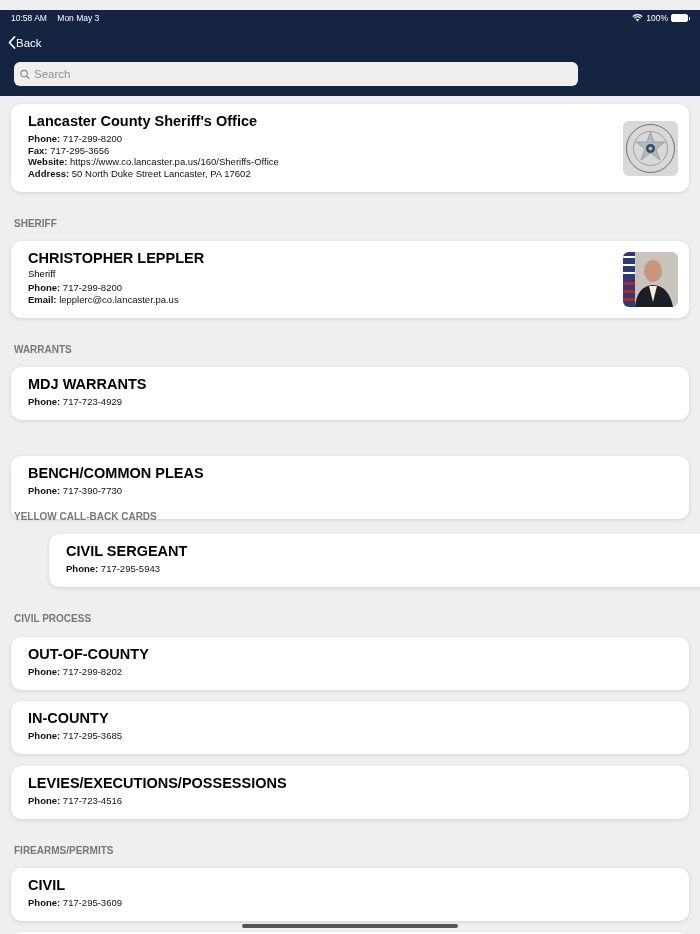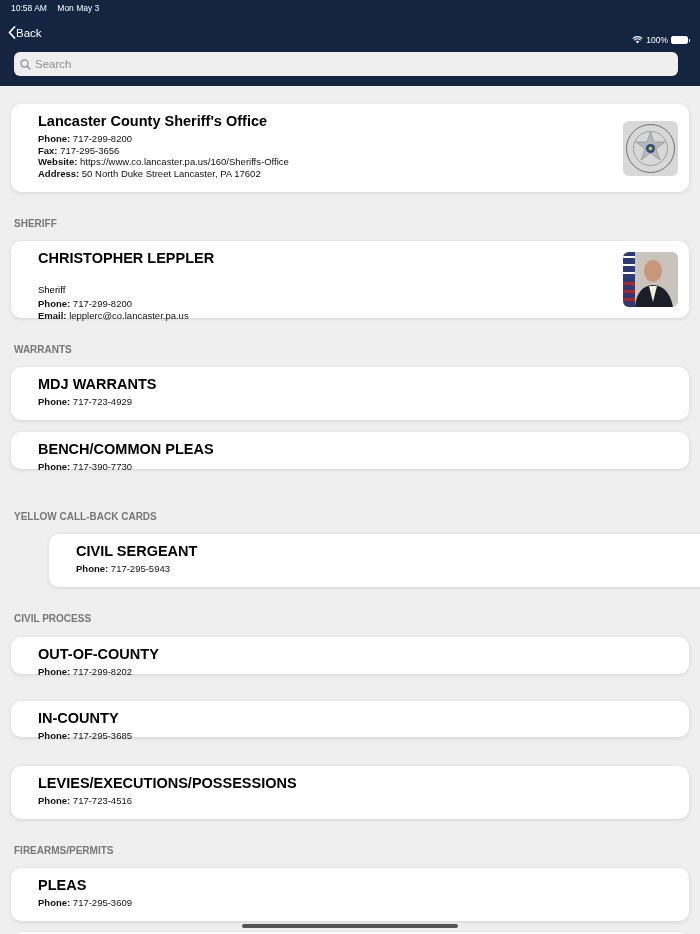--- a/index.html
+++ b/index.html
@@ -1,29 +1,29 @@
 <!DOCTYPE html>
 <html><head>
 <meta charset="utf-8">
 <style>
   * { box-sizing: border-box; margin: 0; padding: 0; }
   html, body { width: 700px; height: 934px; overflow: hidden; }
   body { background: #efefef; font-family: "Liberation Sans", sans-serif; color: #000; position: relative; }
-  .topbar { position: absolute; left: 0; top: 0; width: 700px; height: 86px; background: #152441; color: #fff; }
+  .topbar { position: absolute; left: 0; top: 10px; width: 700px; height: 86px; background: #152441; color: #fff; }
   .status { position: absolute; left: 11px; top: 3px; font-size: 8.5px; color: #fff; }
   .status span { margin-right: 8px; }
-  .status-right { position: absolute; right: 12px; top: 3px; font-size: 8.5px; display: flex; align-items: center; gap: 3px; color:#fff;margin-top:32px; }
+  .status-right { position: absolute; right: 12px; top: 3px; font-size: 8.5px; display: flex; align-items: center; gap: 3px; color:#fff; }
   .battery { width: 17px; height: 8px; border: 1px solid #fff; border-radius: 2px; background: #fff; position: relative; }
   .battery:after { content: ""; position: absolute; right: -3px; top: 2px; width: 1.5px; height: 3px; background: #fff; }
   .back { position: absolute; left: 8px; top: 26px; display: flex; align-items: center; font-size: 11.5px; color: #fff; cursor: pointer; }
   .title { position: absolute; left: 0; right: 0; top: 26px; text-align: center; font-size: 13px; font-weight: bold; margin-top: 28px; }
-  .search { position: absolute; left: 14px; top: 52px; width: 664px; height: 24px; background: #efefef; border-radius: 6px; display: flex; align-items: center; padding-left: 6px; gap: 4px; }
+  .search { position: absolute; left: 14px; top: 52px; width: 564px; height: 24px; background: #efefef; border-radius: 6px; display: flex; align-items: center; padding-left: 6px; gap: 4px; }
   .search input { border: none; background: transparent; font-size: 11.5px; outline: none; color: #000; width: 600px; font-family: "Liberation Sans", sans-serif; }
   .search input::placeholder { color: #8e8e93; }
-  .card { position: absolute; left: 11px; width: 678px; background: #fff; border-radius: 10px; box-shadow: 0 1px 4px rgba(0,0,0,0.12); padding: 9px 27px; cursor: pointer; }
+  .card { position: absolute; left: 11px; width: 678px; background: #fff; border-radius: 10px; box-shadow: 0 1px 4px rgba(0,0,0,0.12); padding: 9px 17px; cursor: pointer; }
   .card h2 { font-size: 14.5px; font-weight: bold; margin-bottom: 4px; }
   .card .line { font-size: 9.5px; line-height: 11.7px; color: #111; }
   .card .line b { font-weight: bold; }
   .card .sub { font-size: 9.5px; margin-bottom: 3px; }
   .section { position: absolute; left: 14px; font-size: 10px; font-weight: bold; color: #777; }
   .thumb { position: absolute; right: 11px; width: 55px; height: 55px; border-radius: 6px; overflow: hidden; }
   .home-indicator { position: absolute; left: 242px; top: 924px; width: 216px; height: 4px; background: #555; border-radius: 2px; }
 </style>
 </head>
 <body>
@@ -70,21 +70,21 @@
       <circle cx="27.5" cy="27.5" r="17" fill="none" stroke="#777" stroke-width="0.6"></circle>
       <polygon points="27.5,11 31,21 42,21 33,28 37,39 27.5,32 18,39 22,28 13,21 24,21" fill="#b5b9bd" stroke="#888" stroke-width="0.6"></polygon>
       <circle cx="27.5" cy="27.5" r="4.5" fill="#1d4e8a"></circle>
       <circle cx="27.5" cy="27.5" r="2" fill="#e3b53a"></circle>
     </svg>
   </div>
 </div>
 
 <div class="section" style="top:218px;">SHERIFF</div>
 <div class="card" style="top:241px;height:77px;">
-  <h2 style="margin-bottom:18px;">CHRISTOPHER LEPPLER</h2>
+  <h2 style="margin-bottom:2px;">CHRISTOPHER LEPPLER</h2>
   <div class="sub">Sheriff</div>
   <div class="line"><b>Phone:</b> <span>717-299-8200</span></div>
   <div class="line"><b>Email:</b> <span>lepplerc@co.lancaster.pa.us</span></div>
   <div class="thumb" style="top:11px;background:#c9c3bd;">
     <svg width="55" height="55" viewBox="0 0 55 55">
       <rect x="0" y="0" width="12" height="55" fill="#2c3a78"></rect>
       <rect x="0" y="4" width="12" height="2" fill="#fff"></rect>
         <rect x="0" y="12" width="12" height="2" fill="#fff"></rect>
         <rect x="0" y="20" width="12" height="2" fill="#fff"></rect>
       <rect x="0" y="30" width="12" height="3" fill="#b22"></rect>
@@ -95,45 +95,45 @@
       <path d="M26 34 L30 50 L34 34 Z" fill="#f2f0d8"></path>
     </svg>
   </div>
 </div>
 
 <div class="section" style="top:344px;">WARRANTS</div>
 <div class="card" style="top:367px;height:53px;">
   <h2>MDJ WARRANTS</h2>
   <div class="line"><b>Phone:</b> <span>717-723-4929</span></div>
 </div>
-<div class="card" style="top:432px;height:37px;">
+<div class="card" style="top:456px;height:63px;">
   <h2>BENCH/COMMON PLEAS</h2>
   <div class="line"><b>Phone:</b> <span>717-390-7730</span></div>
 </div>
 
 <div class="section" style="top:511px;">YELLOW CALL-BACK CARDS</div>
 <div class="card" style="top:534px;height:53px;margin-left:38px;">
   <h2>CIVIL SERGEANT</h2>
   <div class="line"><b>Phone:</b> <span>717-295-5943</span></div>
 </div>
 
 <div class="section" style="top:613px;text-align:right;">CIVIL PROCESS</div>
-<div class="card" style="top:637px;height:37px;">
+<div class="card" style="top:637px;height:53px;">
   <h2>OUT-OF-COUNTY</h2>
   <div class="line"><b>Phone:</b> <span>717-299-8202</span></div>
 </div>
-<div class="card" style="top:701px;height:36px;">
+<div class="card" style="top:701px;height:53px;">
   <h2>IN-COUNTY</h2>
   <div class="line"><b>Phone:</b> <span>717-295-3685</span></div>
 </div>
 <div class="card" style="top:766px;height:53px;">
   <h2>LEVIES/EXECUTIONS/POSSESSIONS</h2>
   <div class="line"><b>Phone:</b> <span>717-723-4516</span></div>
 </div>
 
 <div class="section" style="top:845px;">FIREARMS/PERMITS</div>
 <div class="card" style="top:868px;height:53px;">
-  <h2>PLEAS</h2>
+  <h2>CIVIL</h2>
   <div class="line"><b>Phone:</b> <span>717-295-3609</span></div>
 </div>
 <div class="card" style="top:932px;height:20px;"></div>
 
 <div class="home-indicator"></div>
 
 </body></html>

